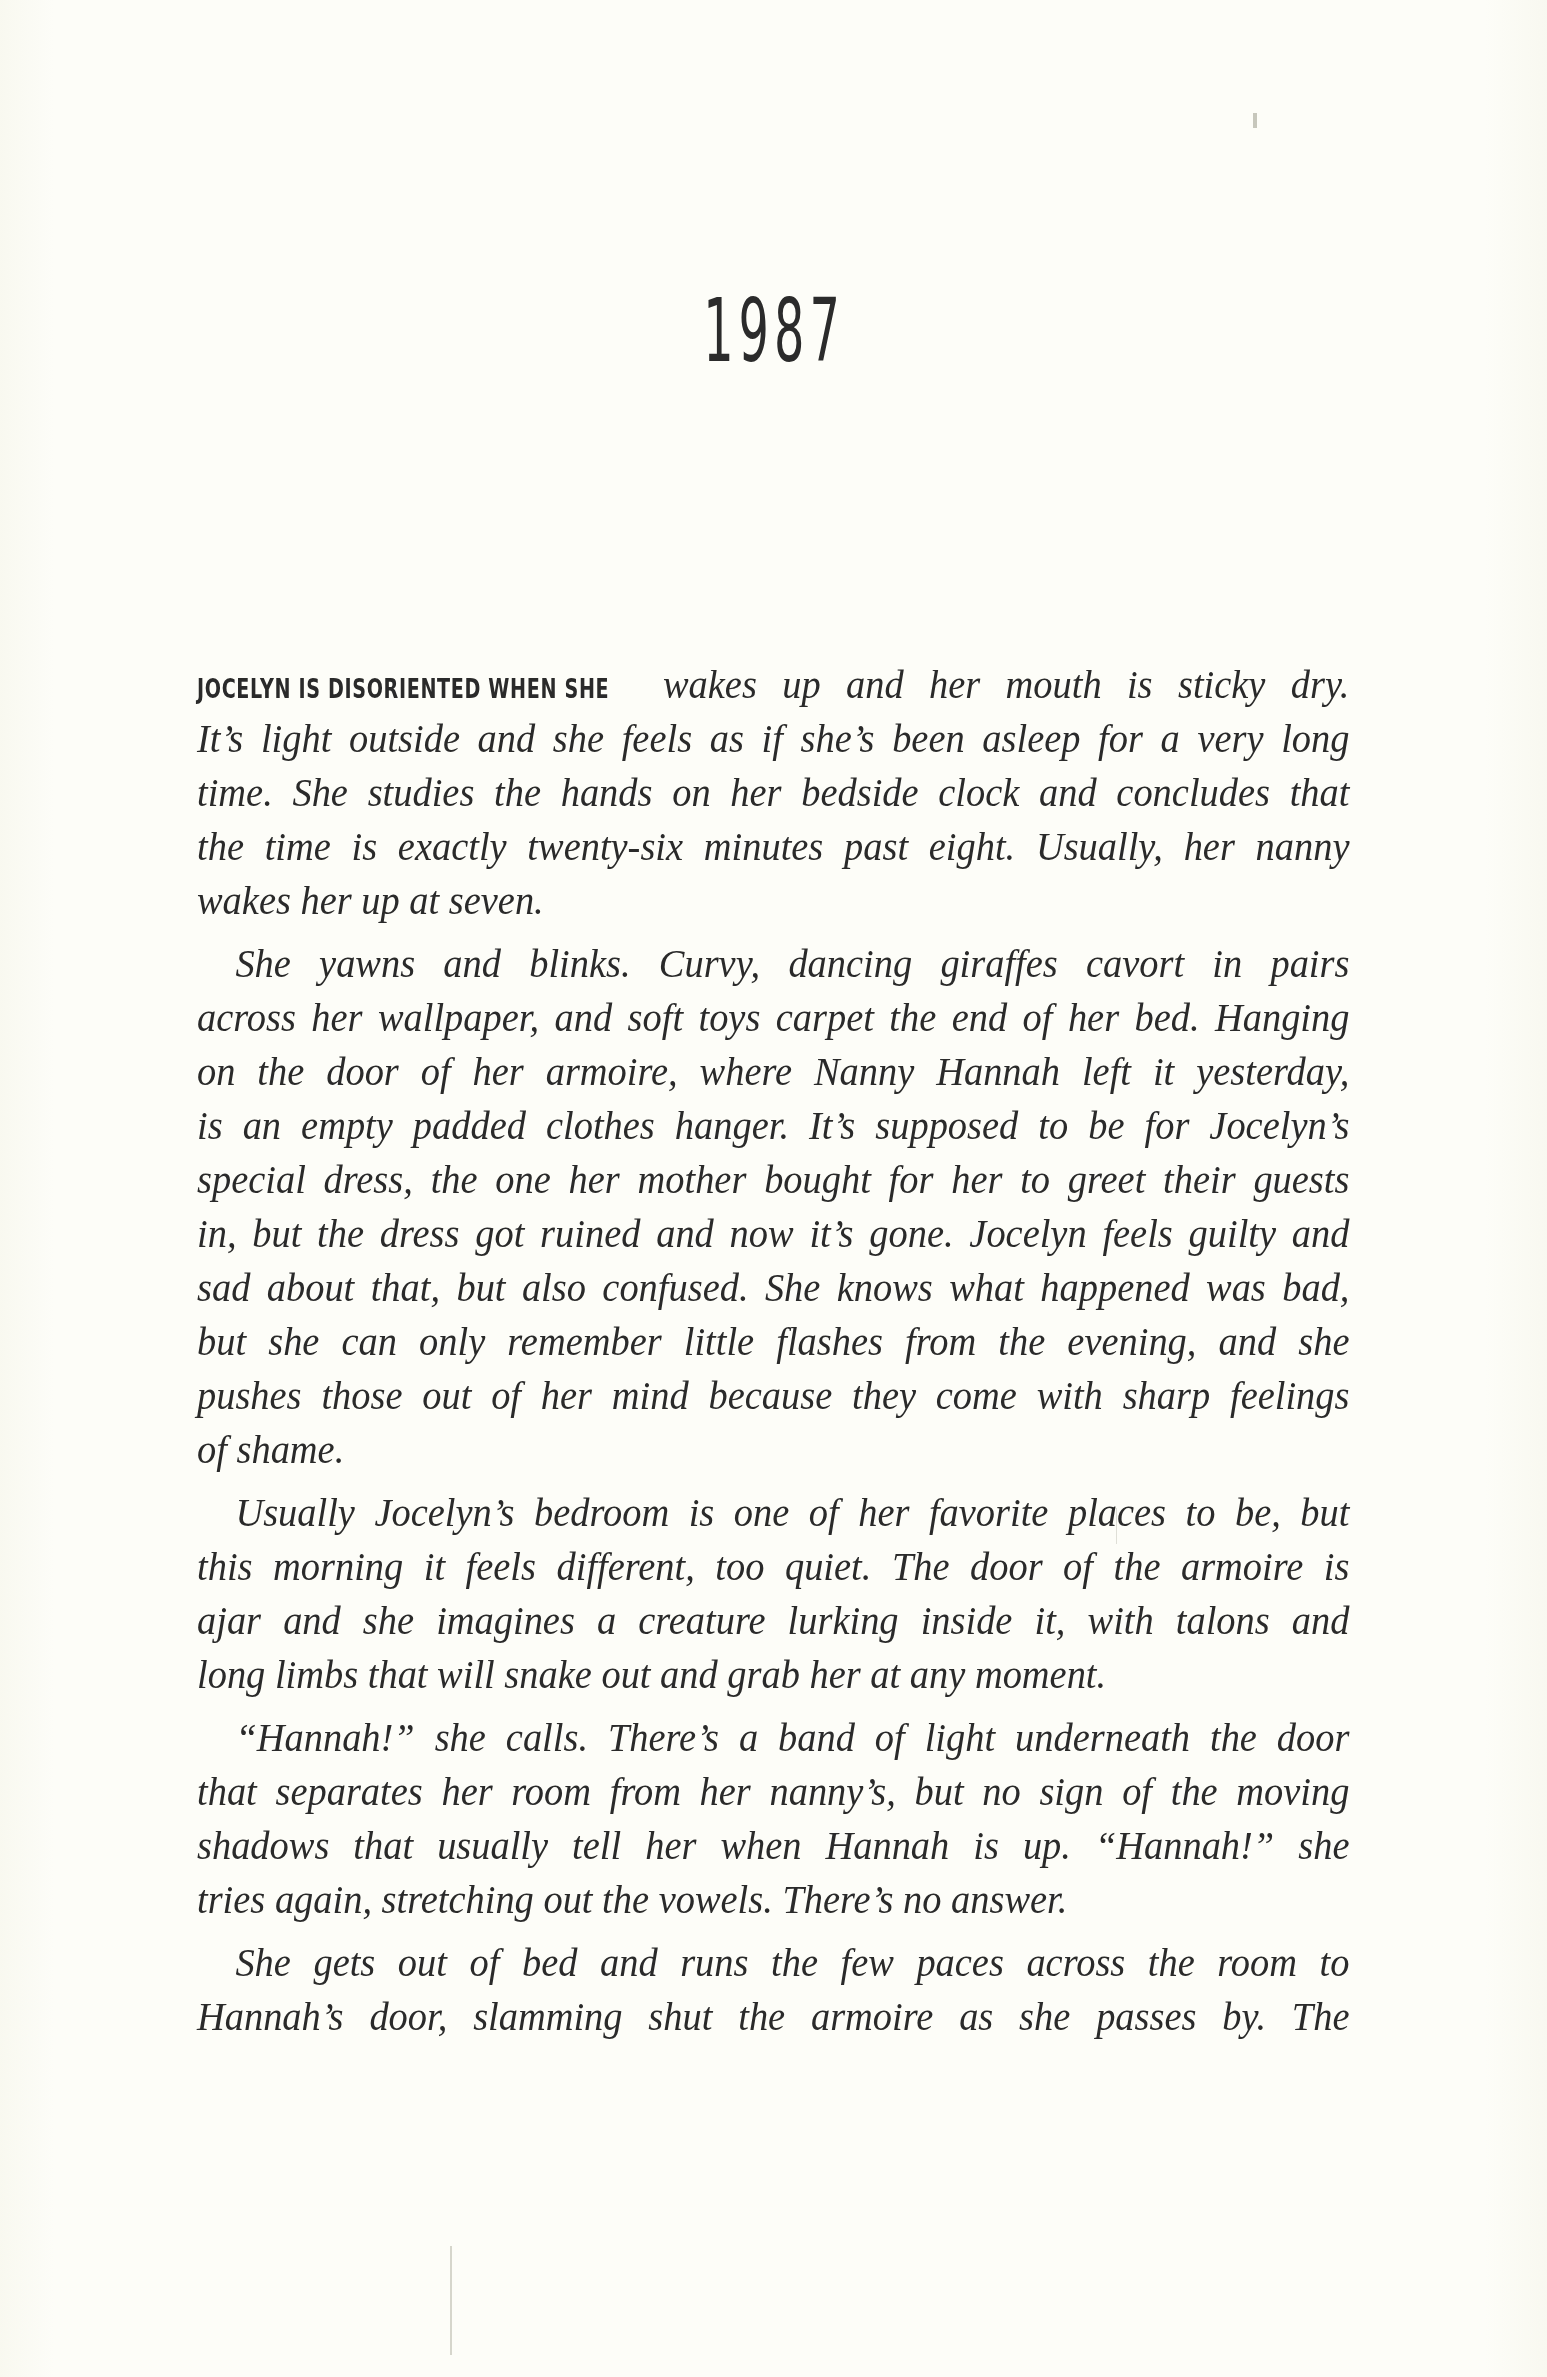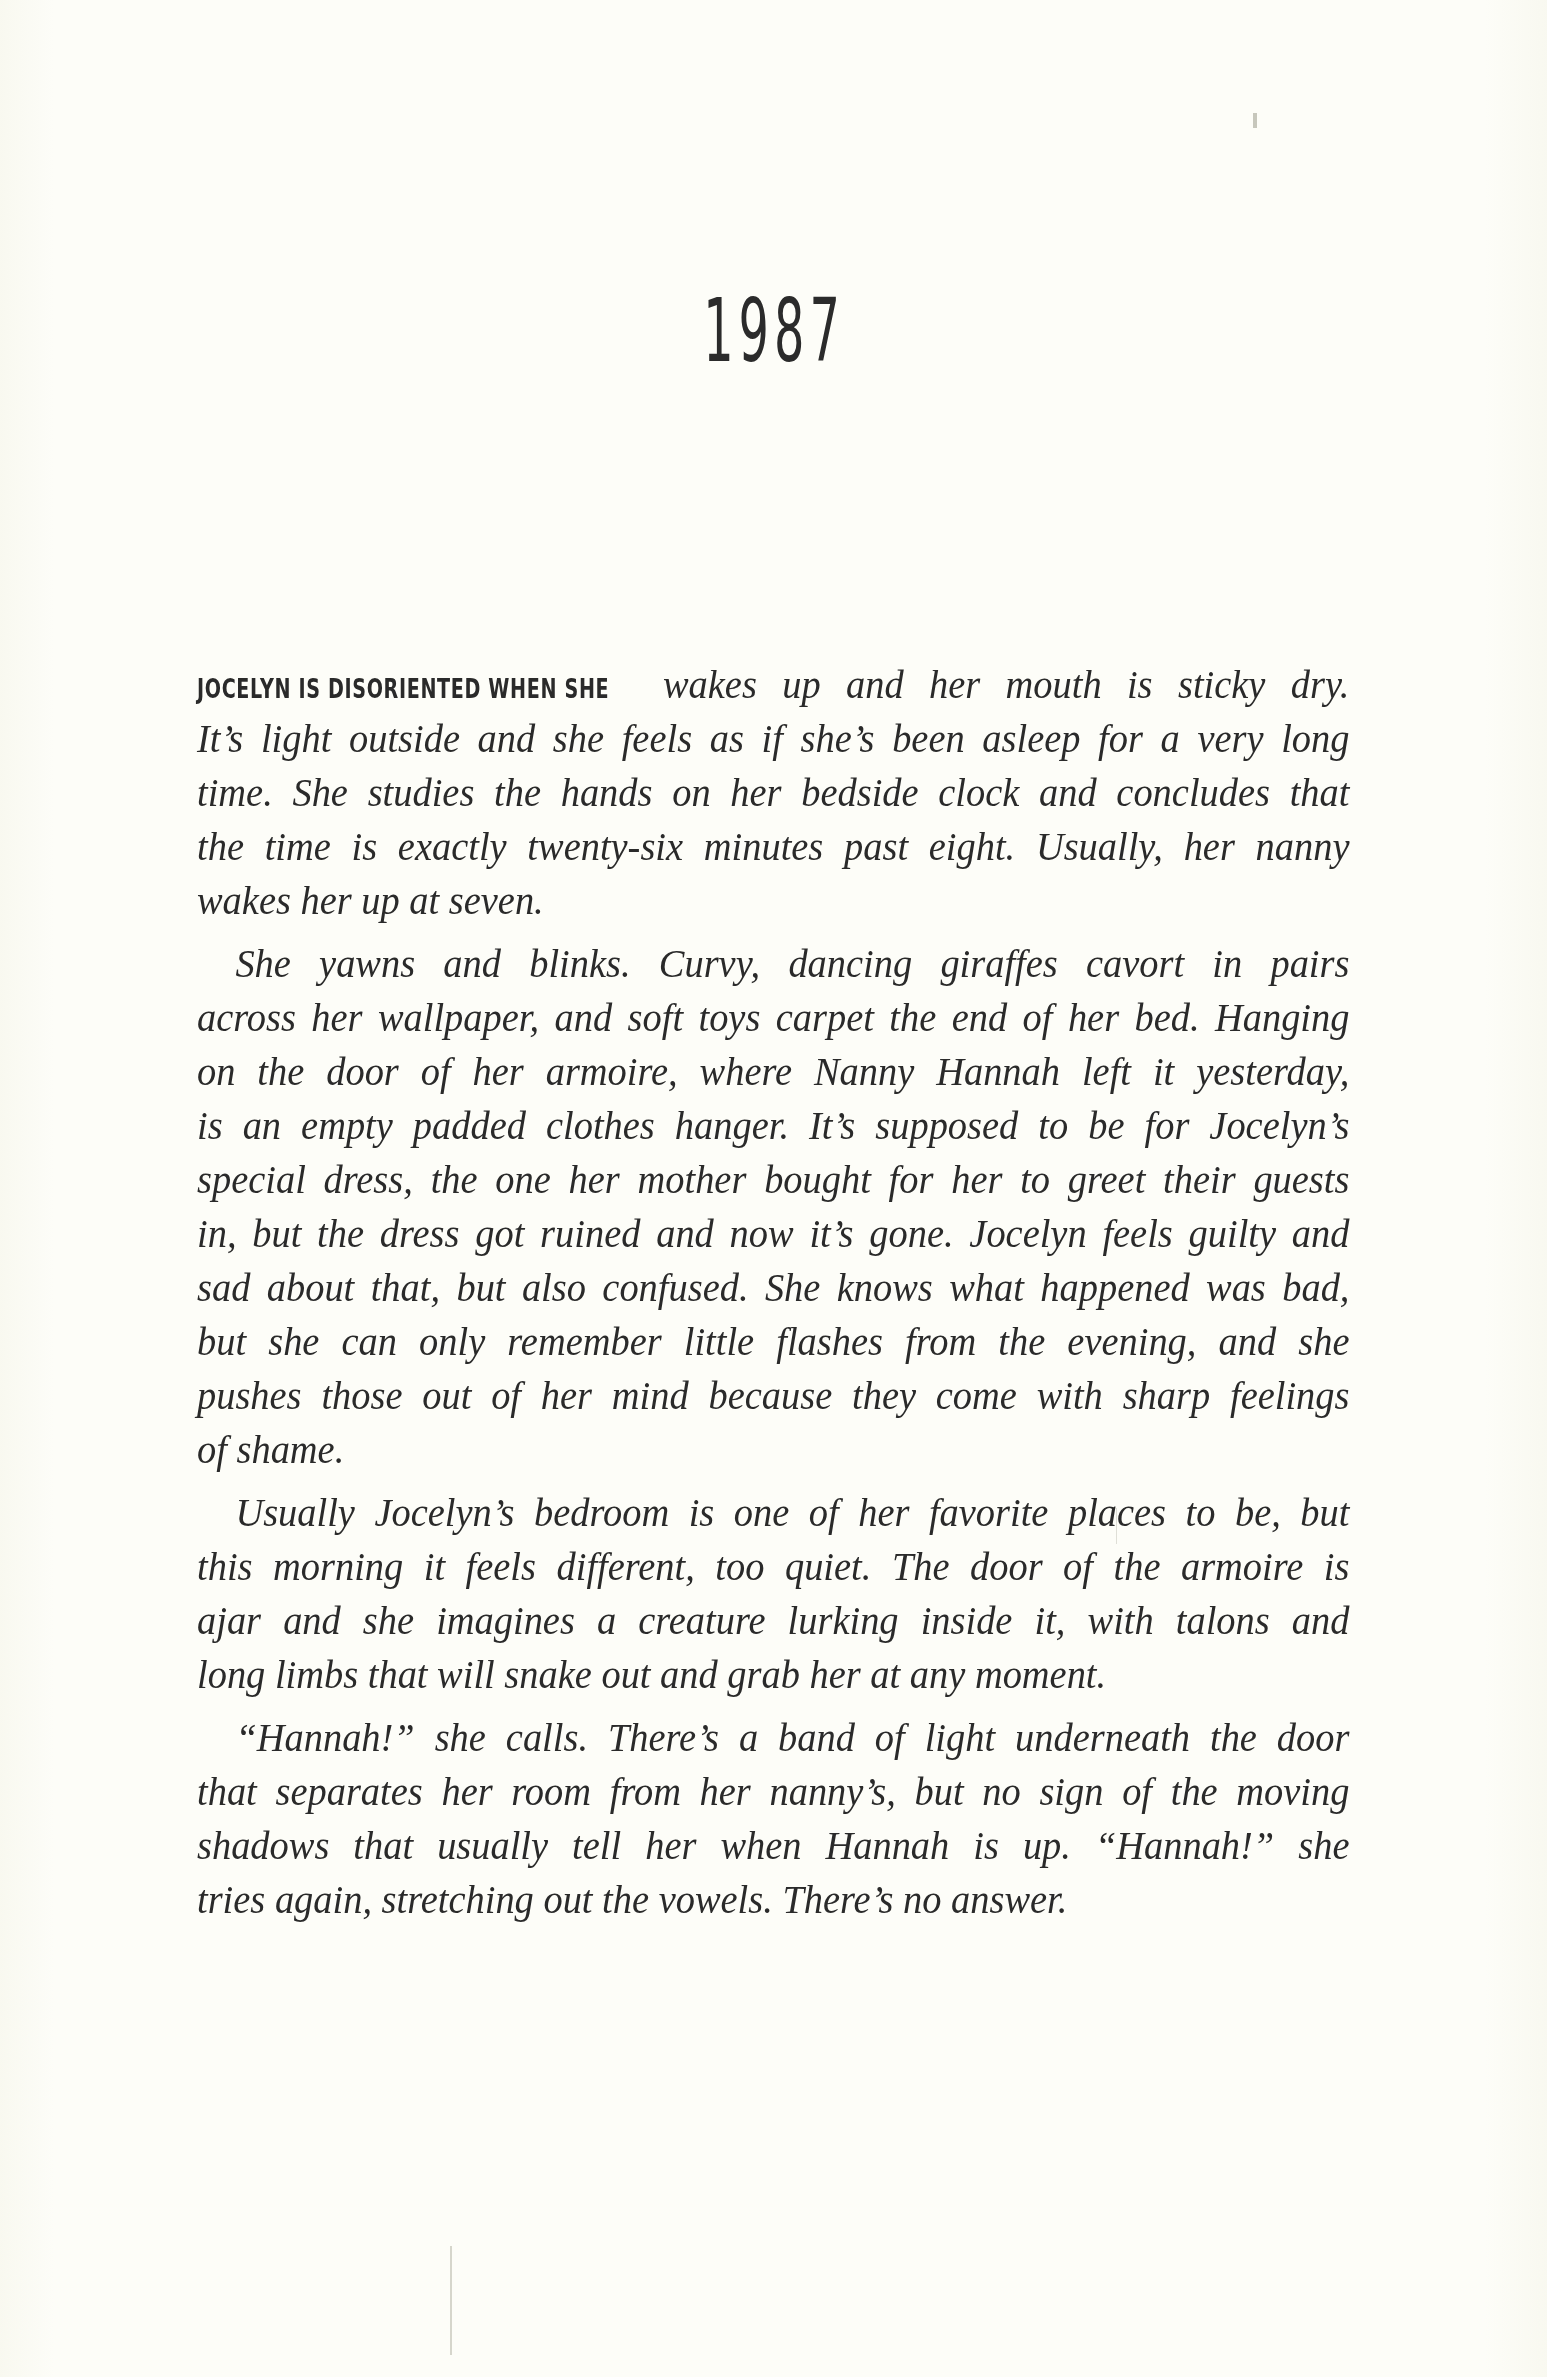--- a/index.html
+++ b/index.html
@@ -130,16 +130,20 @@
     <span class="para-gap"></span>
 
     <div>
       <span class="line indent">“Hannah!” she calls. There’s a band of light underneath the door</span>
       <span class="line">that separates her room from her nanny’s, but no sign of the moving</span>
       <span class="line">shadows that usually tell her when Hannah is up. “Hannah!” she</span>
       <span class="line last">tries again, stretching out the vowels. There’s no answer.</span>
     </div>
     <span class="para-gap"></span>
 
+    <div>
+      <span class="line indent">She gets out of bed and runs the few paces across the room to</span>
+      <span class="line">Hannah’s door, slamming shut the armoire as she passes by. The</span>
+    </div>
 
   </div>
 </div>
 
 
 </body></html>

